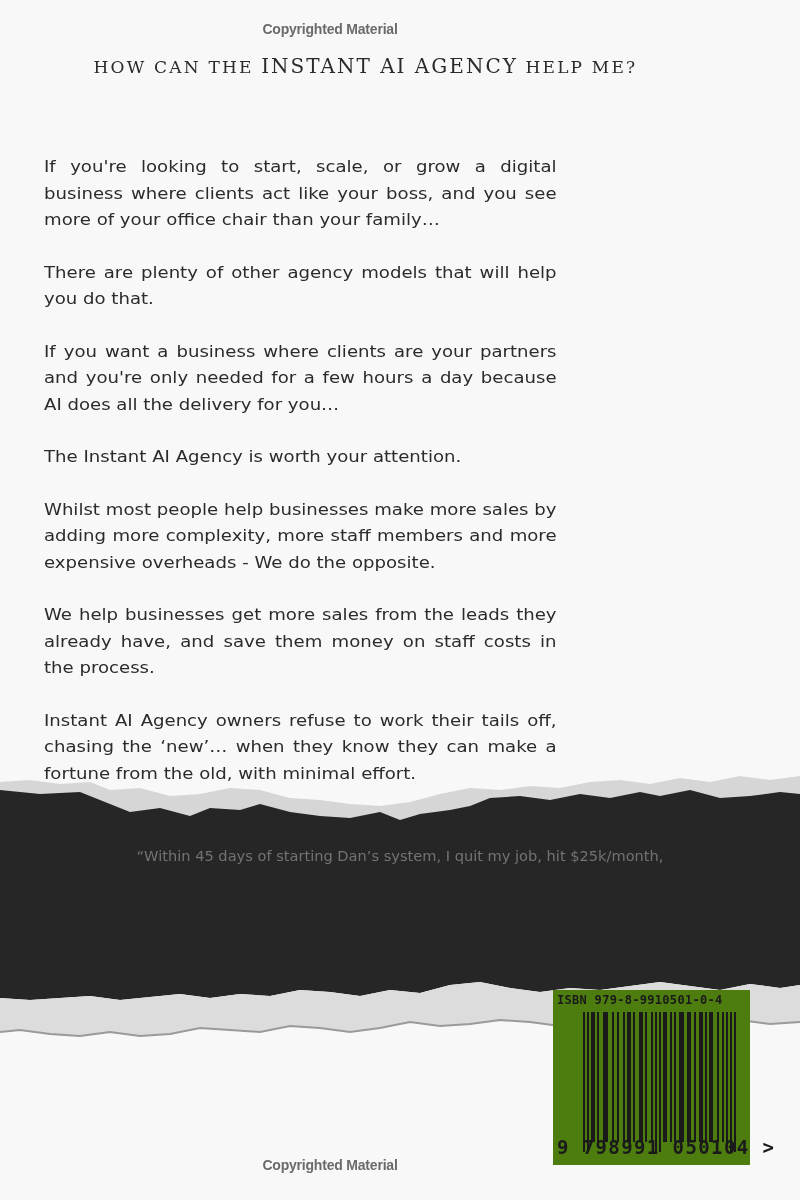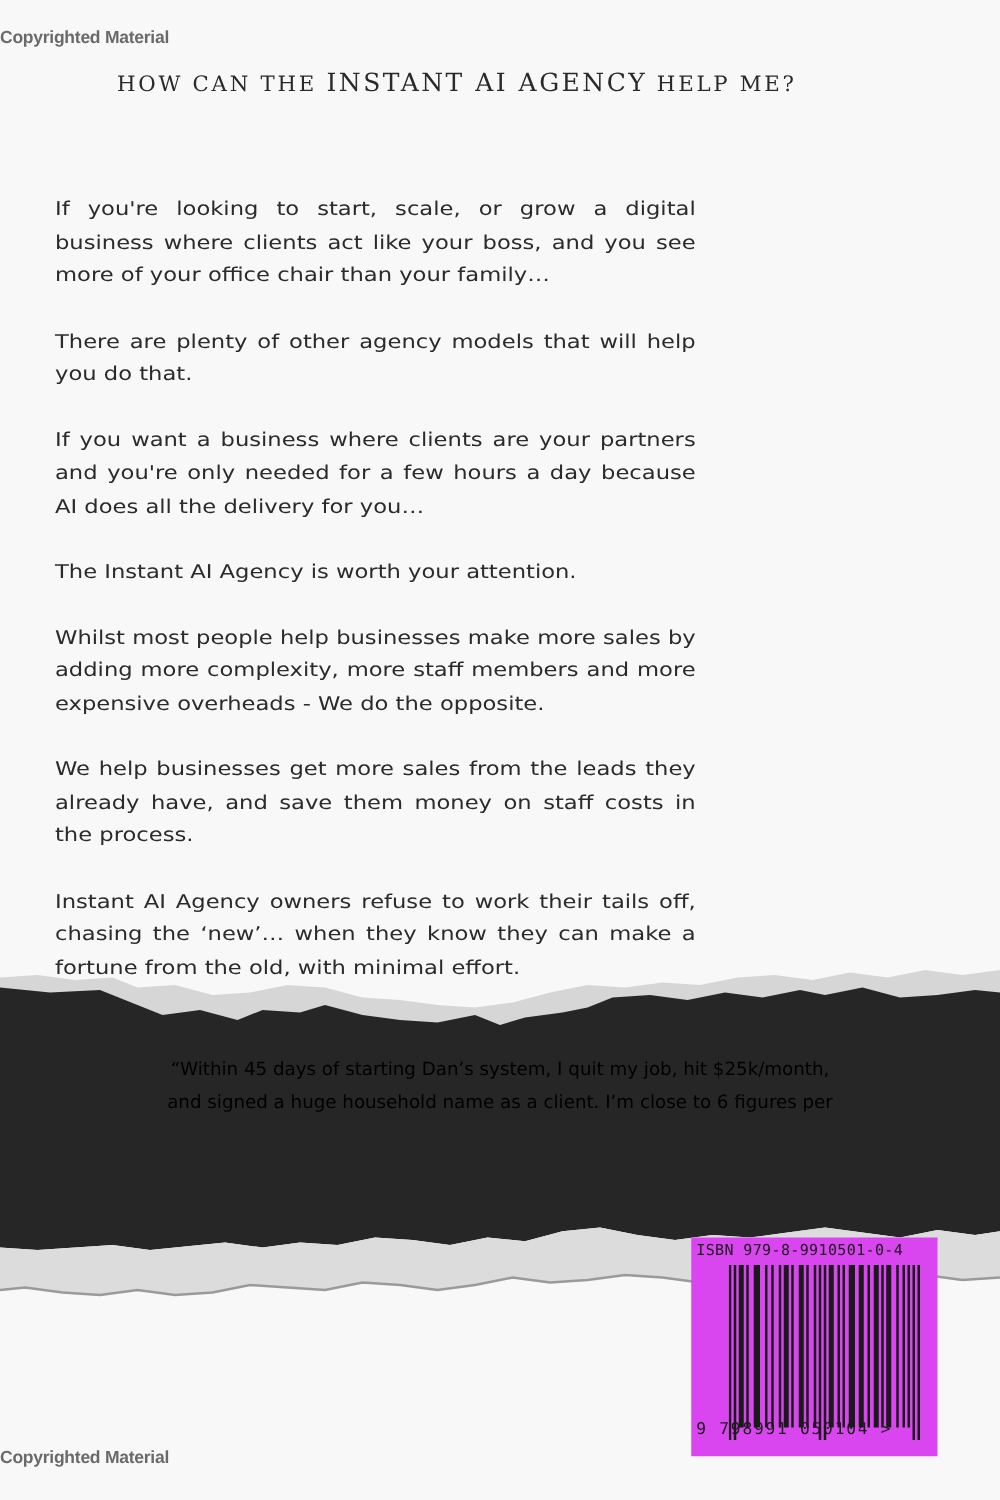--- a/index.html
+++ b/index.html
@@ -12,21 +12,21 @@
       background: #f8f8f8;
       position: relative;
       overflow: hidden;
       font-family: "DejaVu Sans", sans-serif;
       color: #2a2a2a;
     }
     .copyright {
       position: absolute;
       left: 0;
       width: 660px;
-      text-align: left;
+      text-align: center;
       font-family: "Liberation Sans", sans-serif;
       font-weight: bold;
       font-size: 14px;
       color: #6a6a6a;
       letter-spacing: -0.2px;
     }
     .copyright.top { top: 21px; }
     .copyright.bottom { top: 1157px; }
 
     .heading {
@@ -70,39 +70,40 @@
       width: 800px;
       height: 300px;
     }
 
     .testimonial {
       position: absolute;
       top: 843px;
       left: 0;
       width: 800px;
       text-align: center;
-      color: #000000;
+      color: #737373;
       font-size: 14.6px;
       line-height: 26px;
     }
     .testimonial .quote-line { display: block; }
     .testimonial .author {
       display: block;
       margin-top: 5px;
       font-size: 12.5px;
     }
 
     
     .barcode {
       position: absolute;
       left: 553px;
       top: 990px;
       width: 197px;
       height: 175px;
-      background: #d946ef;
+      background: #4d7c0f;
+      font-weight: bold;
     }
     .barcode .isbn {
       position: absolute;
       top: 3px;
       left: 4px;
       font-family: "DejaVu Sans Mono", monospace;
       font-size: 12px;
       color: #1a1a1a;
       letter-spacing: 0.3px;
     }
@@ -112,21 +113,21 @@
       top: 22px;
       width: 170px;
       height: 140px;
     }
     .barcode .digits {
       position: absolute;
       top: 146px;
       left: 4px;
       width: 200px;
       font-family: "DejaVu Sans Mono", monospace;
-      font-size: 13px;
+      font-size: 19px;
       color: #1a1a1a;
       white-space: pre;
       letter-spacing: 1.4px;
     }
   </style>
 </head>
 <body>
 
 <div class="copyright top">Copyrighted Material</div>
 
@@ -151,21 +152,20 @@
            L800,225 L780,228 L750,224 L720,230 L690,226 L660,222 L630,226 L600,230 L570,228 L540,232 L510,228 L480,222 L450,225 L420,233 L390,230 L360,236 L330,232 L300,230 L270,236 L240,234 L210,238 L180,234 L150,237 L120,240 L90,236 L60,238 L30,240 L0,238 Z" fill="#262626"></path>
 
   <path d="M0,238 L30,240 L60,238 L90,236 L120,240 L150,237 L180,234 L210,238 L240,234 L270,236 L300,230 L330,232 L360,236 L390,230 L420,233 L450,225 L480,222 L510,228 L540,232 L570,228 L600,230 L630,226 L660,222 L690,226 L720,230 L750,224 L780,228 L800,225
            L800,262 L770,264 L740,260 L710,266 L680,262 L650,260 L620,264 L590,262 L560,266 L530,262 L500,260 L470,264 L440,266 L410,262 L380,268 L350,272 L320,268 L290,266 L260,272 L230,270 L200,268 L170,274 L140,276 L110,272 L80,276 L50,274 L20,270 L0,272 Z" fill="#dcdcdc"></path>
 
   <path d="M0,272 L20,270 L50,274 L80,276 L110,272 L140,276 L170,274 L200,268 L230,270 L260,272 L290,266 L320,268 L350,272 L380,268 L410,262 L440,266 L470,264 L500,260 L530,262 L560,266 L590,262 L620,264 L650,260 L680,262 L710,266 L740,260 L770,264 L800,262" fill="none" stroke="#9a9a9a" stroke-width="2"></path>
 </svg>
 
 <div class="testimonial">
   <span class="quote-line">“Within 45 days of starting Dan’s system, I quit my job, hit $25k/month,</span>
-  <span class="quote-line">and signed a huge household name as a client. I’m close to 6 figures per</span>
 </div>
 
 <div class="barcode">
   <div class="isbn">ISBN 979-8-9910501-0-4</div>
   <svg class="bars" viewBox="0 0 170 140" preserveAspectRatio="none">
     <g fill="#1a1a1a">
       <rect x="0" y="0" width="2" height="140"></rect>
       <rect x="4" y="0" width="2" height="140"></rect>
       <rect x="8" y="0" width="4" height="130"></rect>
       <rect x="14" y="0" width="2" height="130"></rect>

